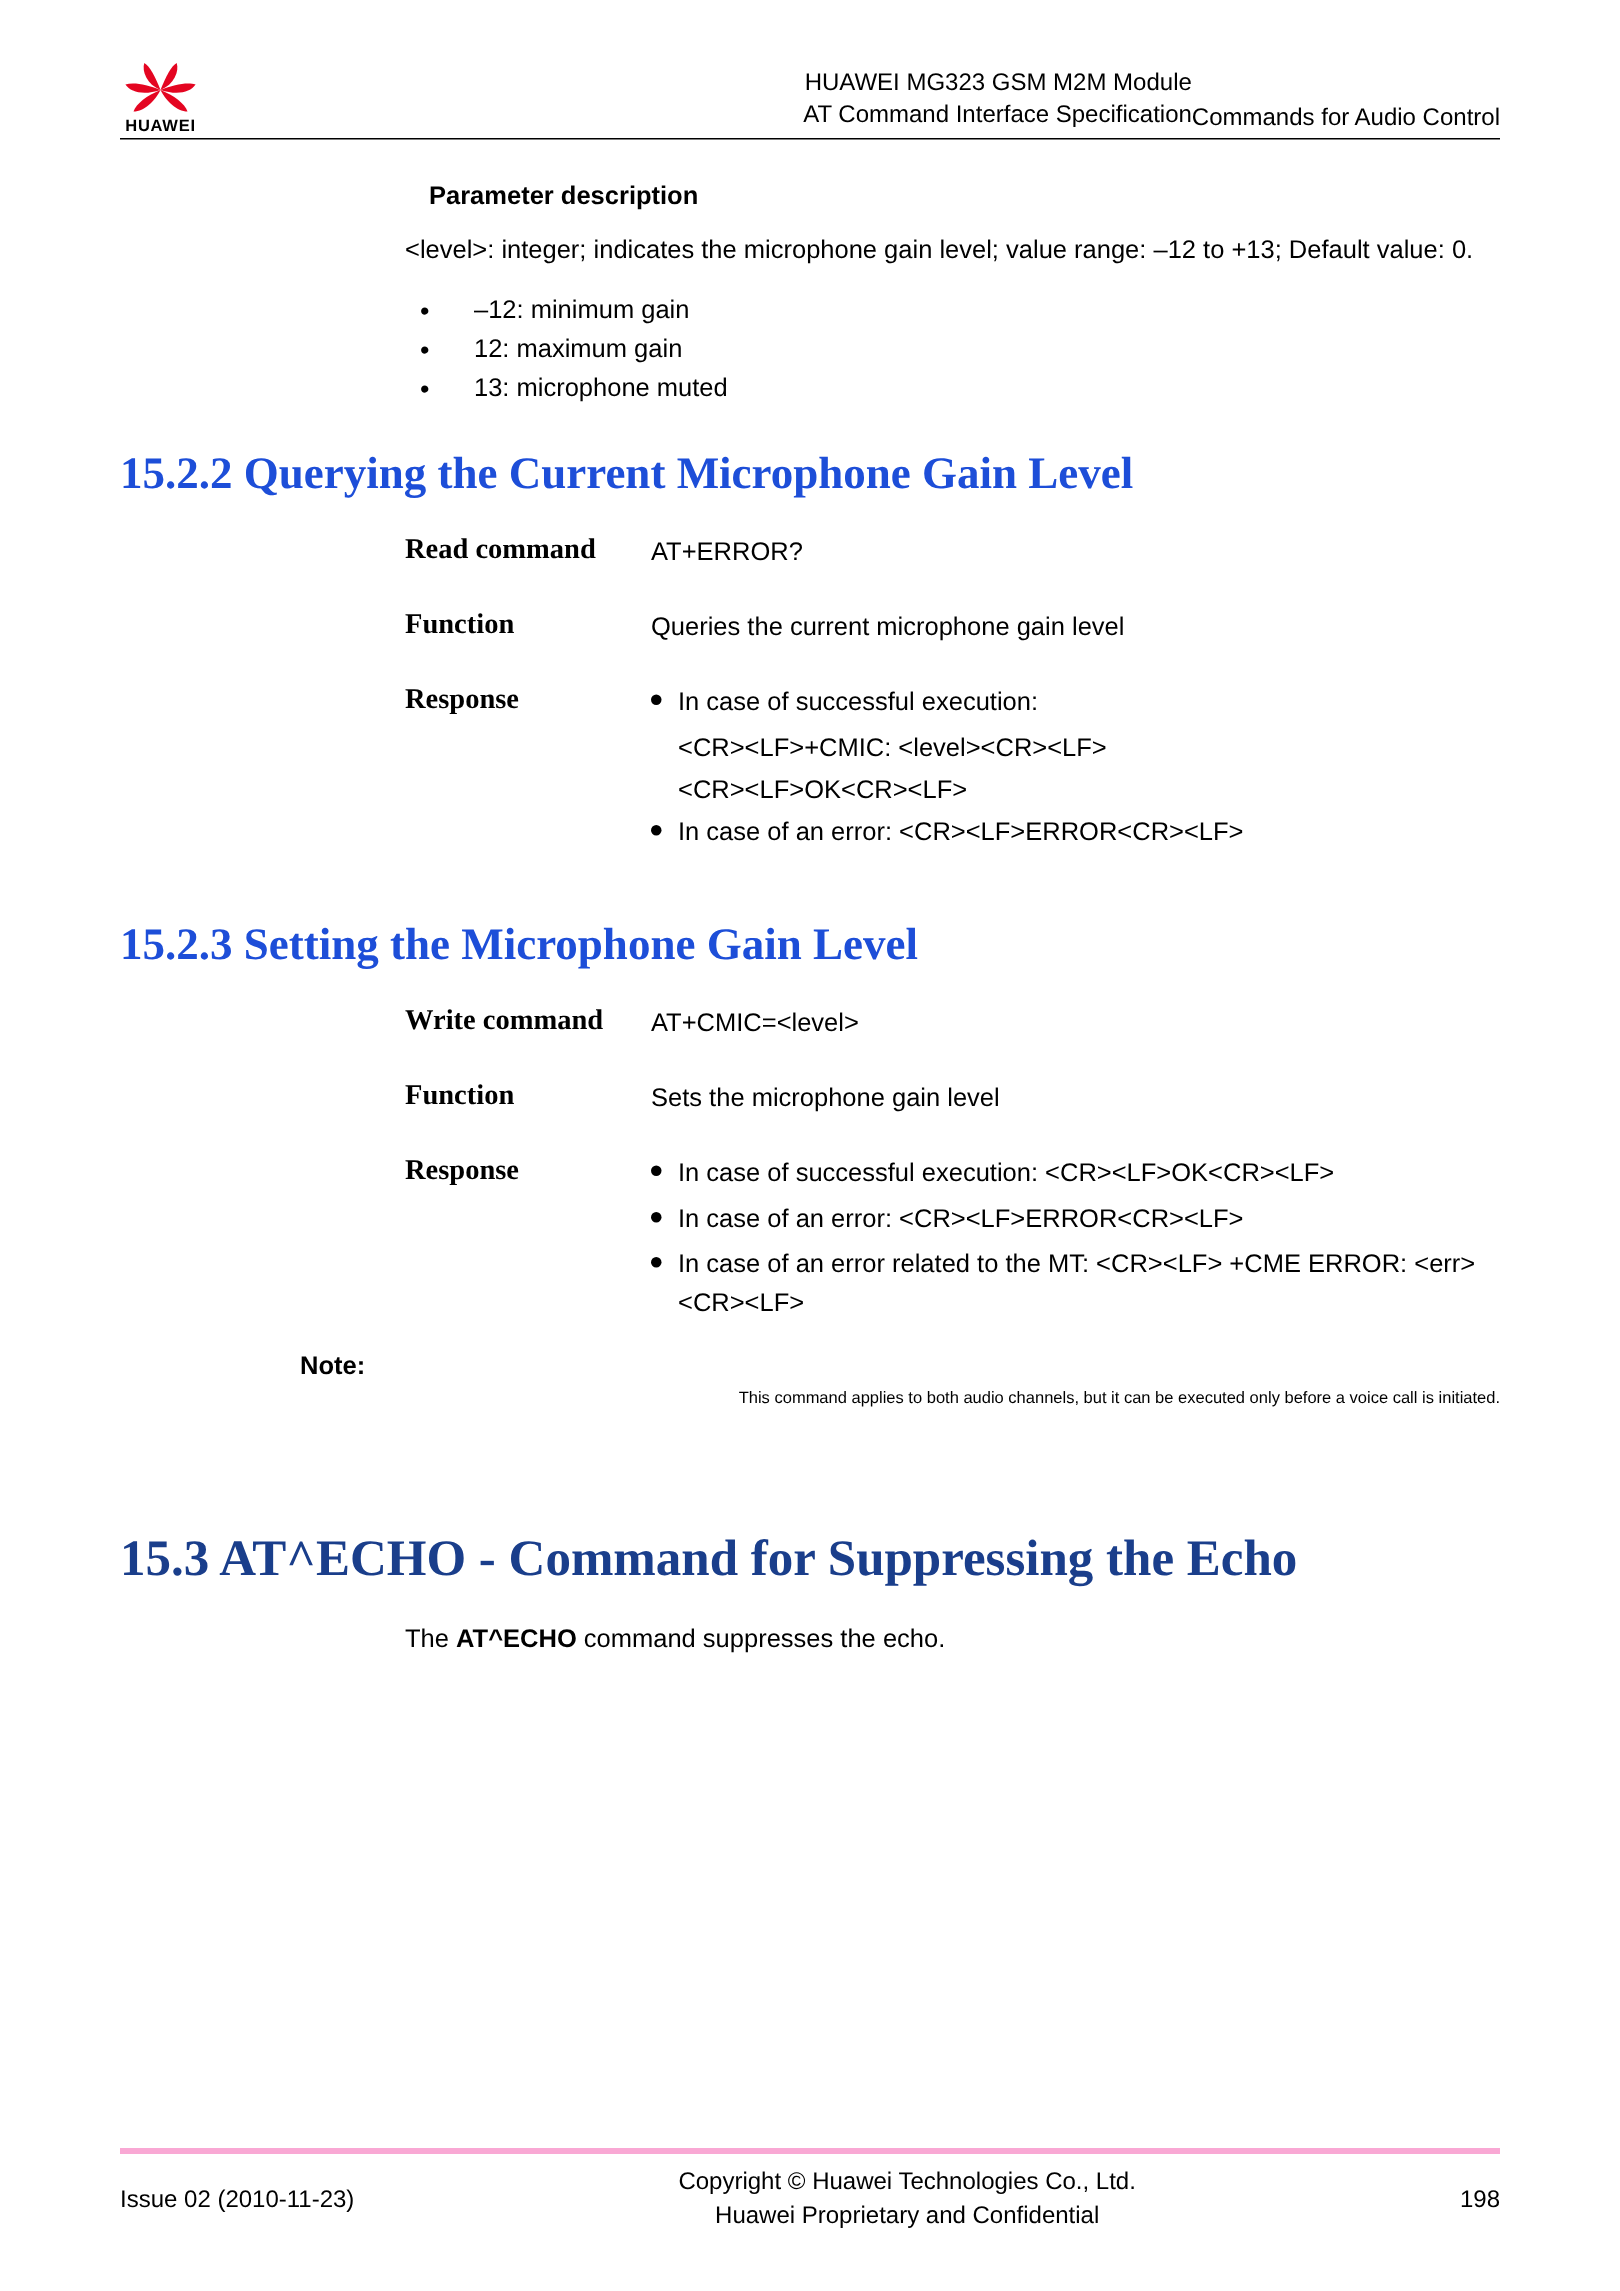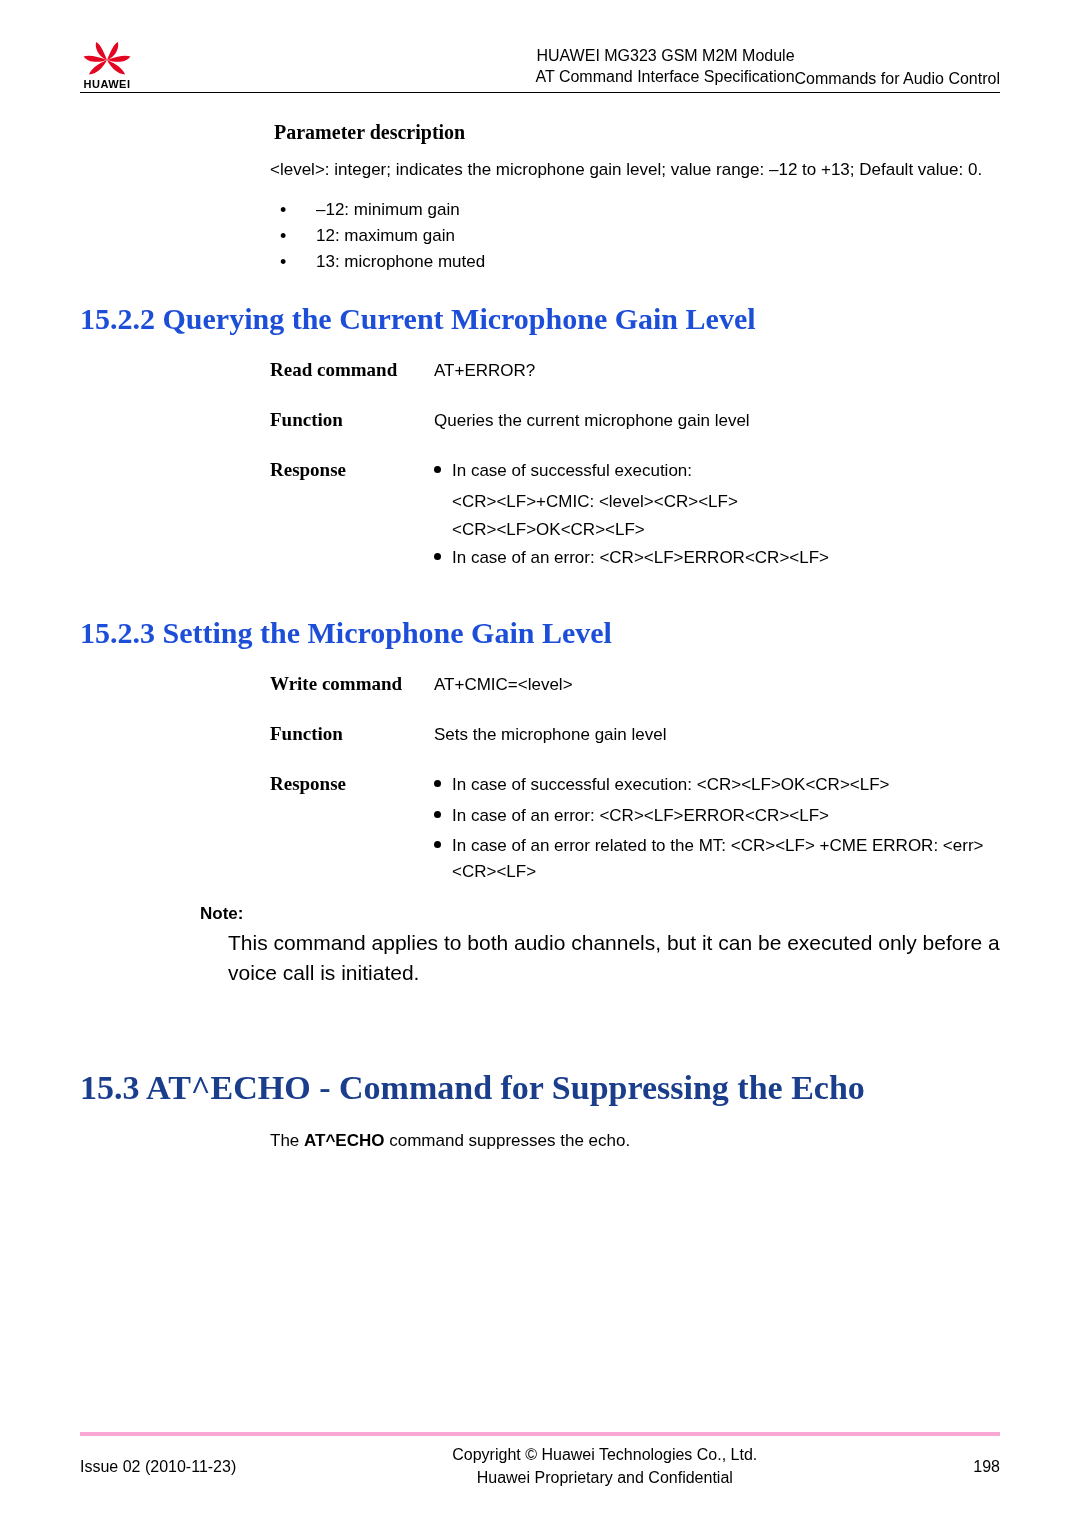--- a/index.html
+++ b/index.html
@@ -51,23 +51,22 @@
     font-size: 16px;
     text-align: center;
     align-self: flex-end;
     padding-bottom: 2px;
   }
 
   
   .content { padding-left: 190px; }
   .para-heading {
     font-weight: bold;
-    font-size: 20px;
-    margin: 0 0 14px 4px;
-    font-family: Liberation Serif, serif;
+    font-size: 17px;
+    margin: 0 0 14px 16px;
   }
   .body-text {
     font-size: 17px;
     line-height: 1.45;
     margin: 0 0 14px 0;
   }
   ul.bullets {
     list-style: none;
     padding: 0;
     margin: 0 0 26px 0;
@@ -141,23 +140,24 @@
     margin-bottom: 2px;
   }
 
   .note-block { margin: 6px 0 0 0; }
   .note-label {
     font-weight: bold;
     font-size: 17px;
     margin-bottom: 4px;
   }
   .note-text {
-    font-size: 21px;
+    font-size: 11px;
     line-height: 1.45;
     padding-left: 28px;
+    text-align: right;
   }
 
   .echo-desc {
     font-size: 17px;
     padding-left: 190px;
   }
 
   
   .footer {
     position: absolute;

